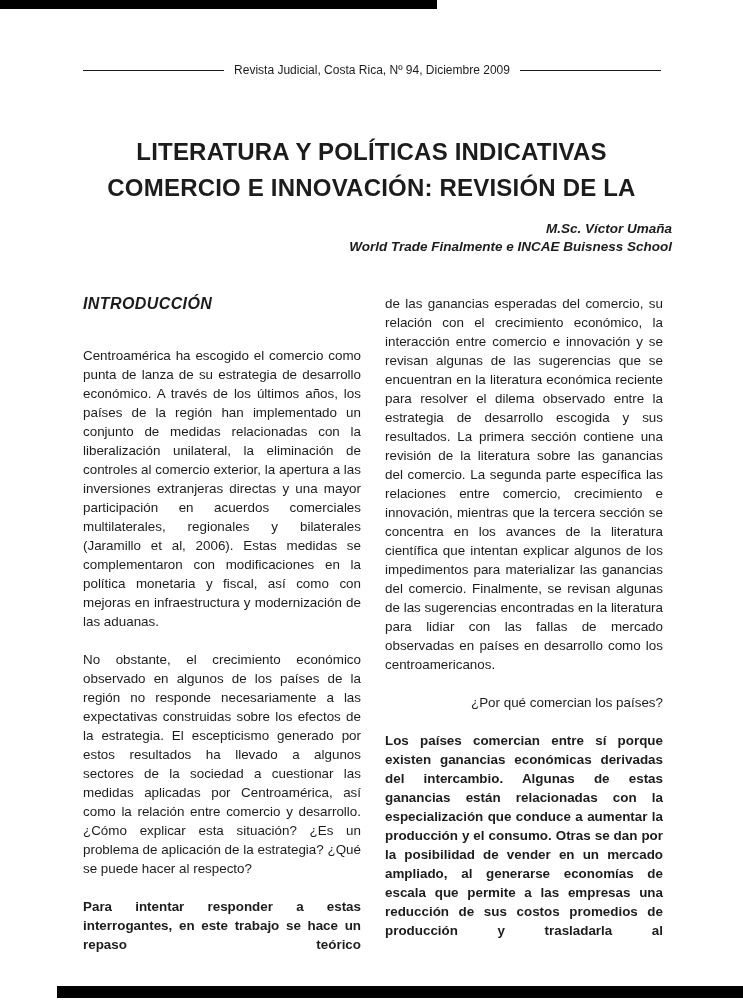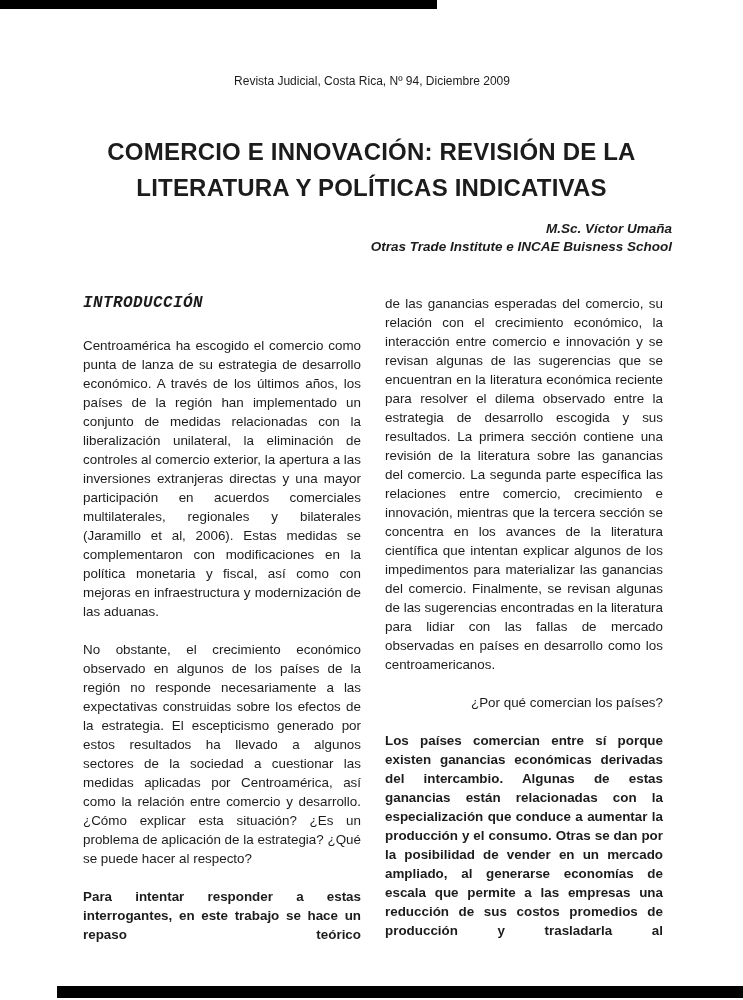--- a/index.html
+++ b/index.html
@@ -12,21 +12,21 @@
     overflow:hidden;
   }
   
   .scan-bar-top{position:absolute;top:0;left:0;width:437px;height:9px;background:#000;}
   .scan-bar-bottom{position:absolute;top:986px;left:57px;right:0;height:12px;background:#000;}
 
   
   .header-row{
     position:absolute;top:63px;left:83px;width:578px;
     display:flex;align-items:center;gap:10px;
-    font-size:12px;line-height:15px;white-space:nowrap;flex-direction:column;
+    font-size:12px;line-height:15px;white-space:nowrap;
   }
   .rule{flex:1;height:0;border-top:1.6px solid #1c1c1c;}
 
   
   .title{
     position:absolute;top:118px;left:0;right:0;
     text-align:center;font-weight:bold;
     font-size:24px;line-height:36px;letter-spacing:0.2px;
   }
   .title .tline{display:block;}
@@ -40,48 +40,48 @@
 
   
   .columns{
     position:absolute;top:294px;left:83px;width:580px;
     display:flex;justify-content:space-between;
   }
   .col{width:278px;font-size:13.4px;line-height:19px;text-align:justify;}
   .col p{margin:0 0 19px 0;}
   .col p.cont{text-align-last:justify;font-weight:bold;}
   .intro-heading{
-    margin:0 0 23px 0;
+    margin:0 0 33px 0;
     font-size:16px;font-weight:bold;font-style:italic;
-    letter-spacing:0.4px;text-align:left;font-family:Liberation Mono, monospace;
+    letter-spacing:0.4px;text-align:left;
   }
   .subheading{text-align:right;}
 </style>
 </head>
 <body>
 
 <div class="page">
 
   <div class="scan-bar-top"></div>
   <div class="scan-bar-bottom"></div>
 
   <div class="header-row">
     <span class="rule"></span>
     <span>Revista Judicial, Costa Rica, Nº 94, Diciembre 2009</span>
     <span class="rule"></span>
   </div>
 
   <h1 class="title">
+    <span class="tline">LITERATURA Y POLÍTICAS INDICATIVAS</span>
     <span class="tline">COMERCIO E INNOVACIÓN: REVISIÓN DE LA</span>
-    <span class="tline">LITERATURA Y POLÍTICAS INDICATIVAS</span>
   </h1>
 
   <div class="byline">
     <div>M.Sc. Víctor Umaña</div>
-    <div>Otras Trade Institute e INCAE Buisness School</div>
+    <div>World Trade Finalmente e INCAE Buisness School</div>
   </div>
 
   <div class="columns">
 
     <div class="col">
       <h2 class="intro-heading">INTRODUCCIÓN</h2>
       <p>Centroamérica ha escogido el comercio como punta de lanza de su estrategia de desarrollo económico. A través de los últimos años, los países de la región han implementado un conjunto de medidas relacionadas con la liberalización unilateral, la eliminación de controles al comercio exterior, la apertura a las inversiones extranjeras directas y una mayor participación en acuerdos comerciales multilaterales, regionales y bilaterales (Jaramillo et al, 2006). Estas medidas se complementaron con modificaciones en la política monetaria y fiscal, así como con mejoras en infraestructura y modernización de las aduanas.</p>
       <p>No obstante, el crecimiento económico observado en algunos de los países de la región no responde necesariamente a las expectativas construidas sobre los efectos de la estrategia. El escepticismo generado por estos resultados ha llevado a algunos sectores de la sociedad a cuestionar las medidas aplicadas por Centroamérica, así como la relación entre comercio y desarrollo. ¿Cómo explicar esta situación? ¿Es un problema de aplicación de la estrategia? ¿Qué se puede hacer al respecto?</p>
       <p class="cont">Para intentar responder a estas interrogantes, en este trabajo se hace un repaso teórico</p>
     </div>

